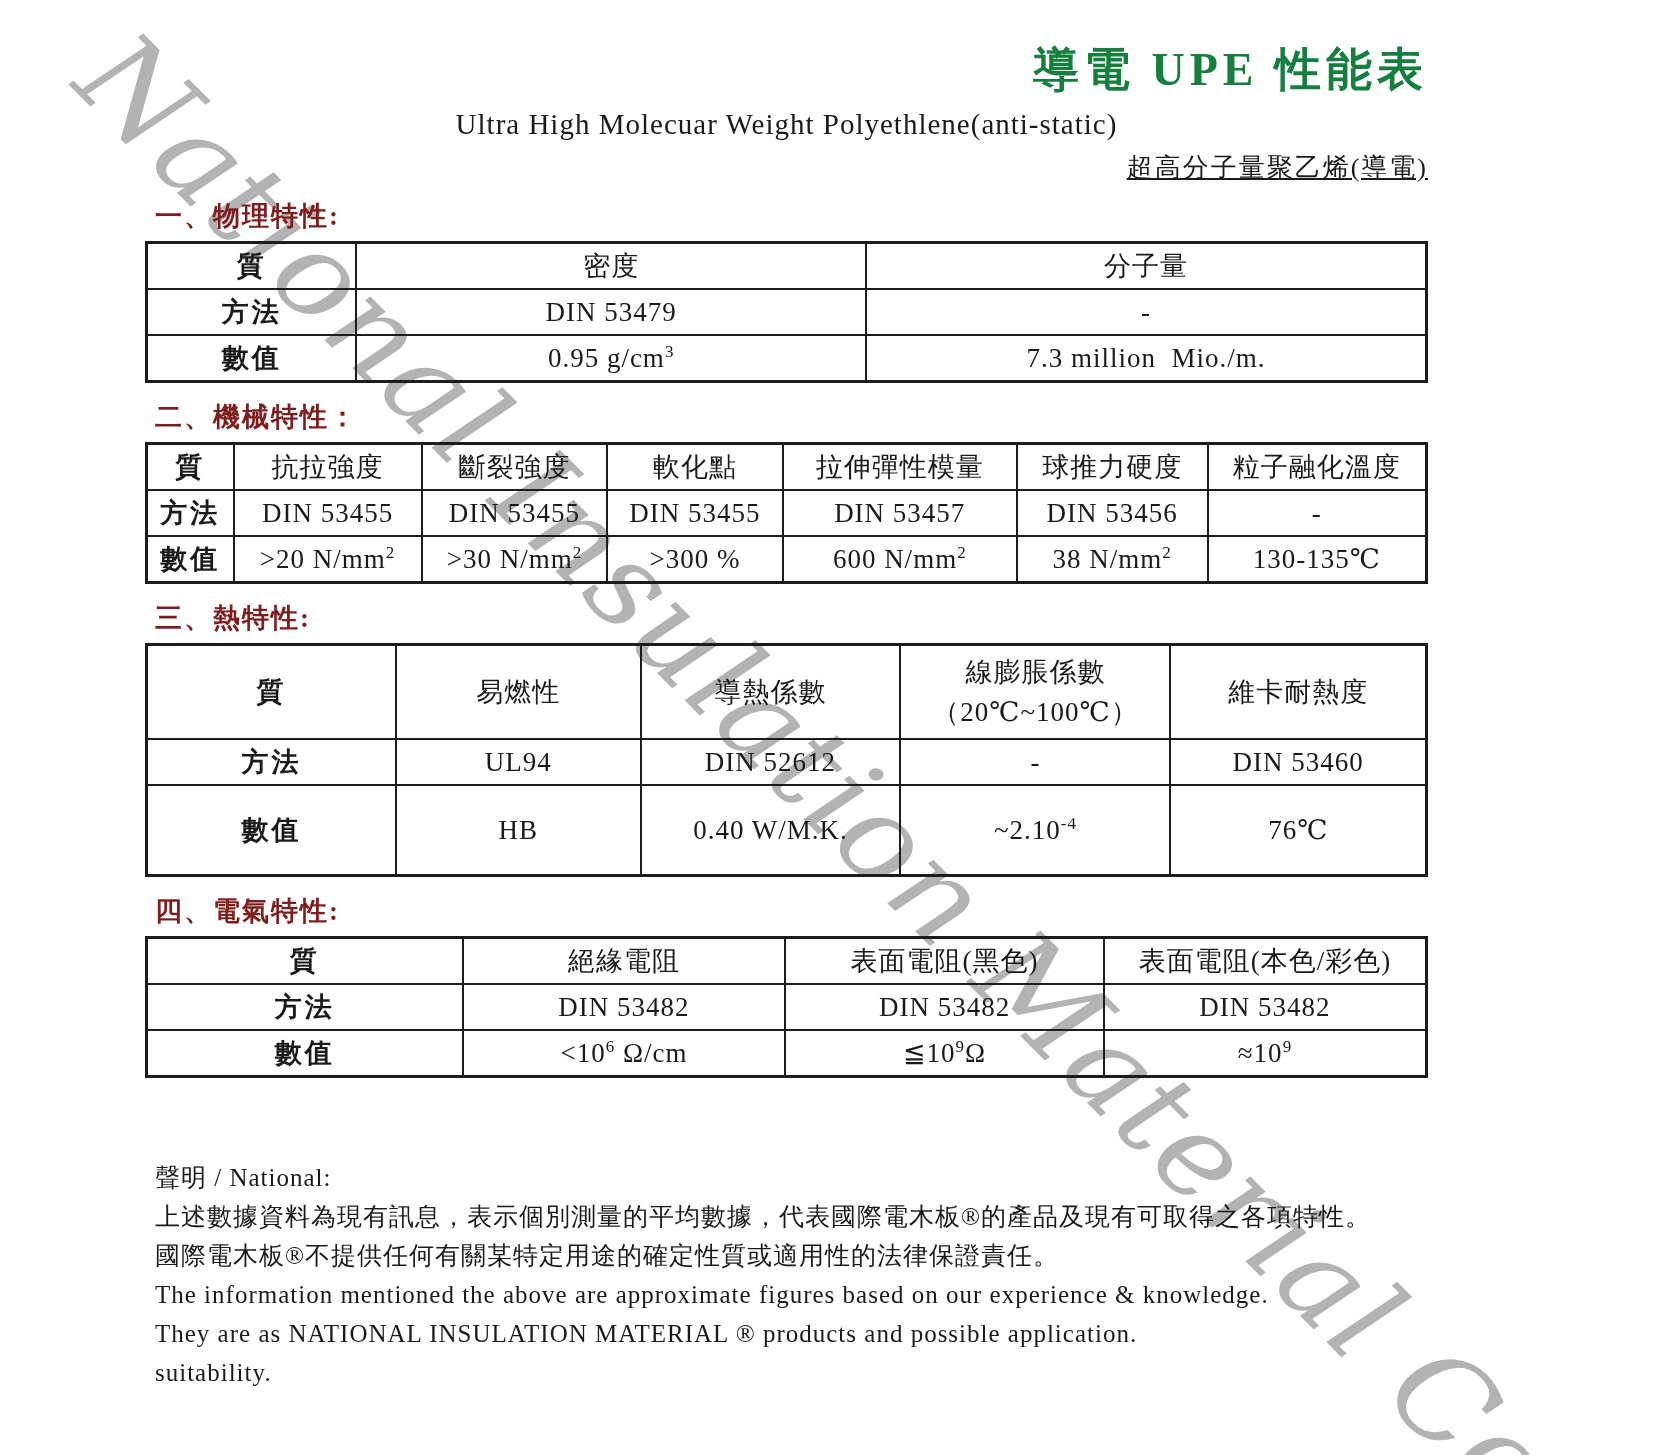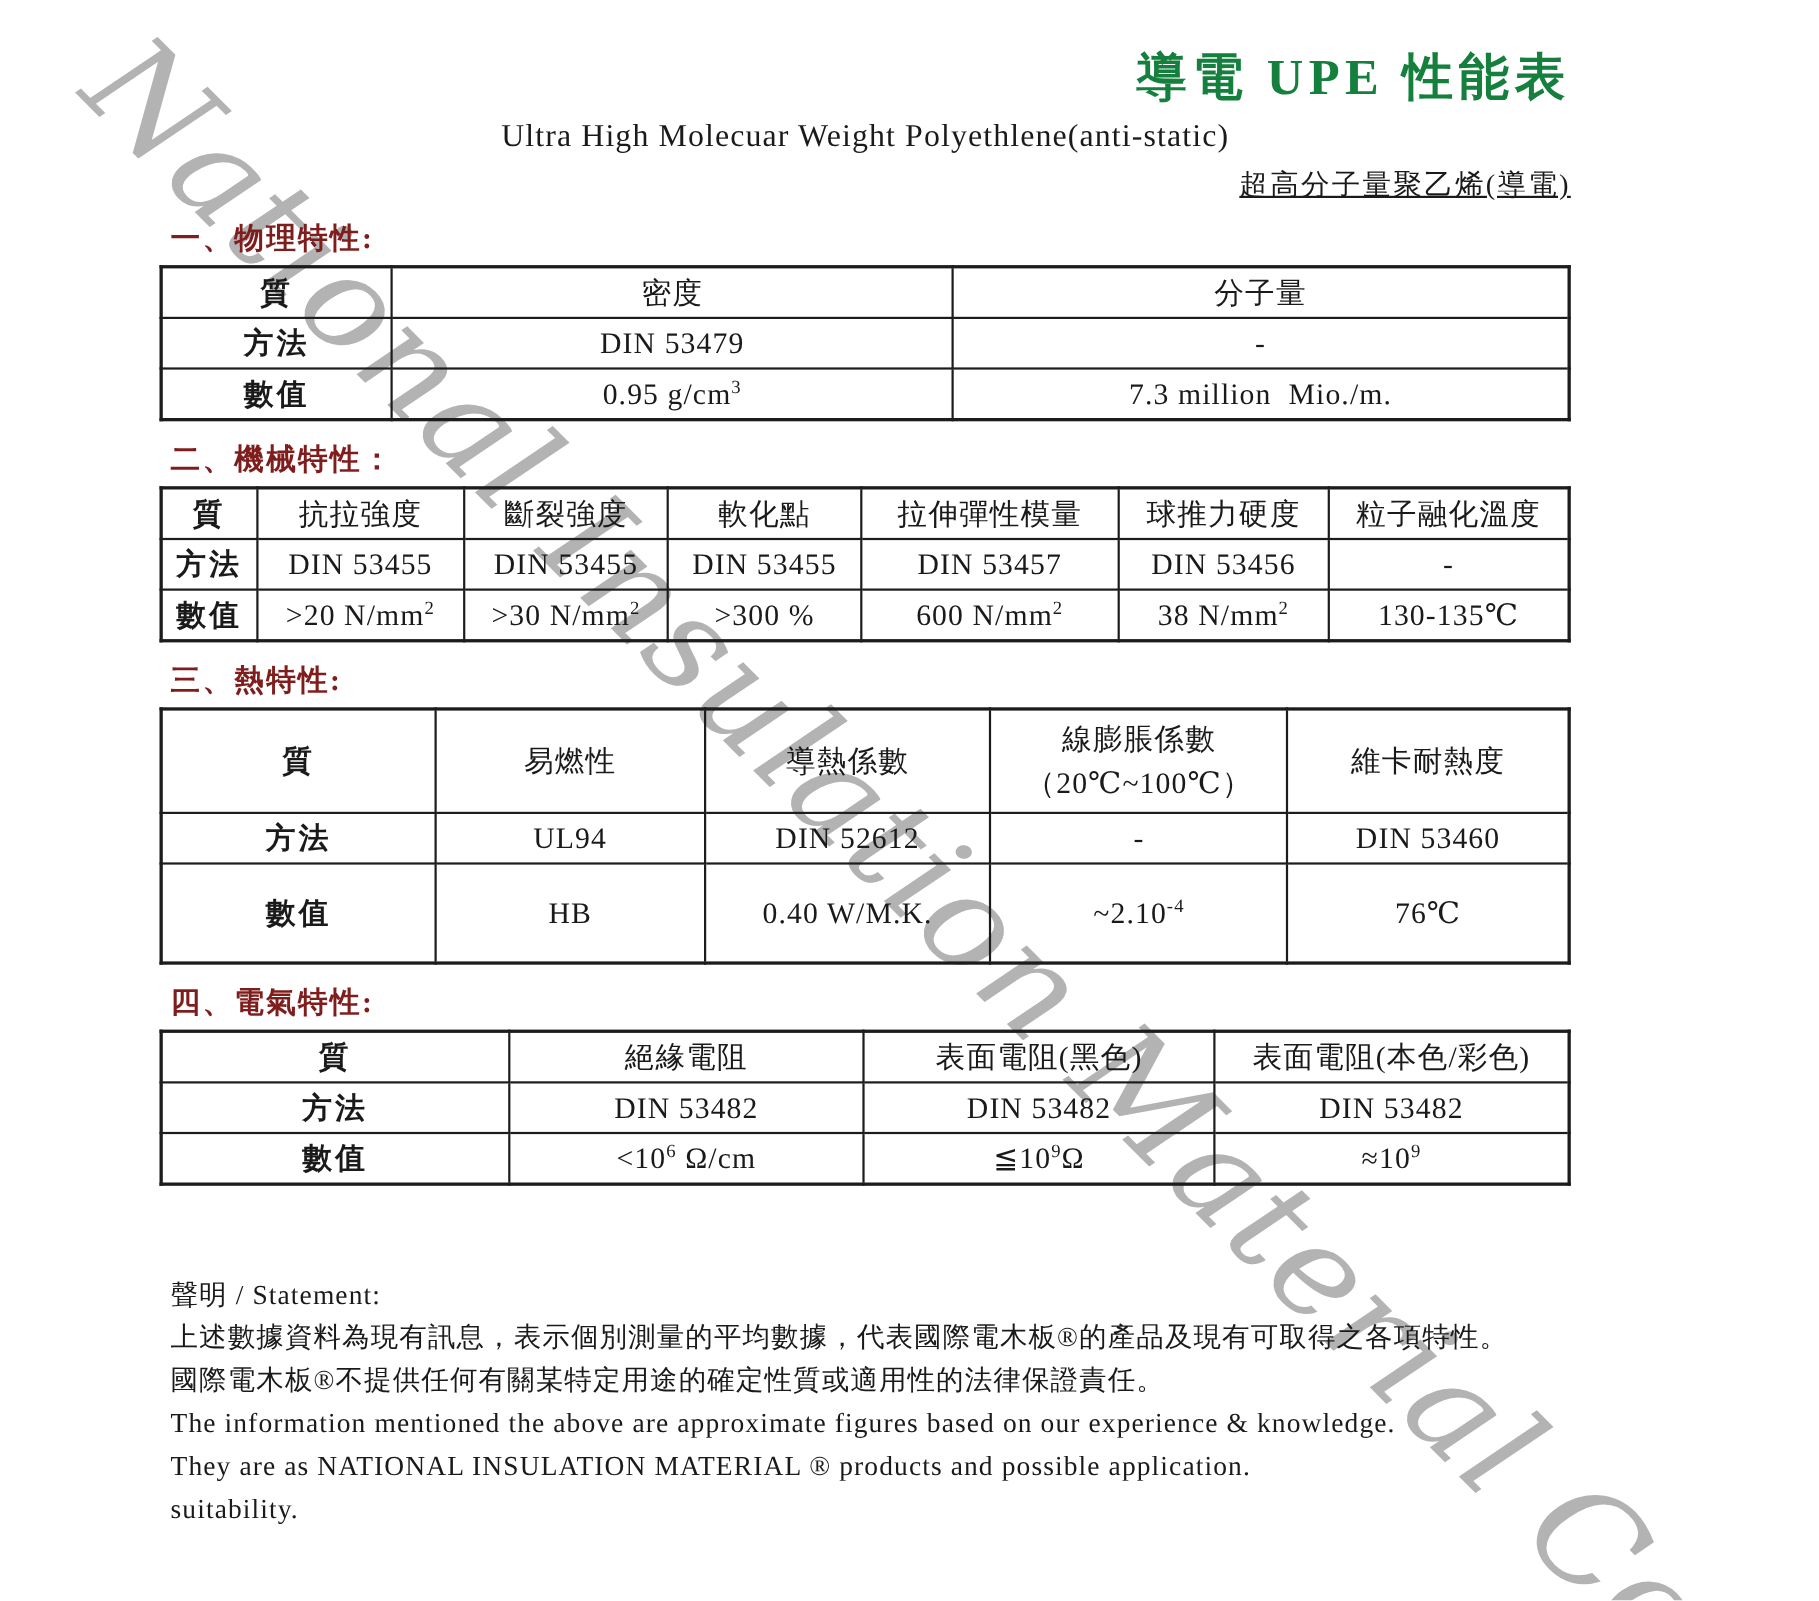--- a/index.html
+++ b/index.html
@@ -235,21 +235,21 @@
           <tr>
             <td>數值</td>
             <td>&lt;10<sup>6</sup> Ω/cm</td>
             <td>≦10<sup>9</sup>Ω</td>
             <td>≈10<sup>9</sup></td>
           </tr>
         </tbody>
     </table>
 
     <div class="statement">
-      <p>聲明 / Statement:</p>
+      <p>聲明 / National:</p>
       <div>
           <p>上述數據資料為現有訊息，表示個別測量的平均數據，代表國際電木板®的產品及現有可取得之各項特性。</p>
           <p>國際電木板®不提供任何有關某特定用途的確定性質或適用性的法律保證責任。</p>
           <p>The information mentioned the above are approximate figures based on our experience &amp; knowledge.</p>
           <p>They are as NATIONAL INSULATION MATERIAL ® products and possible application.</p>
           <p>suitability.</p>
         </div>
     </div>
 
   </div>

